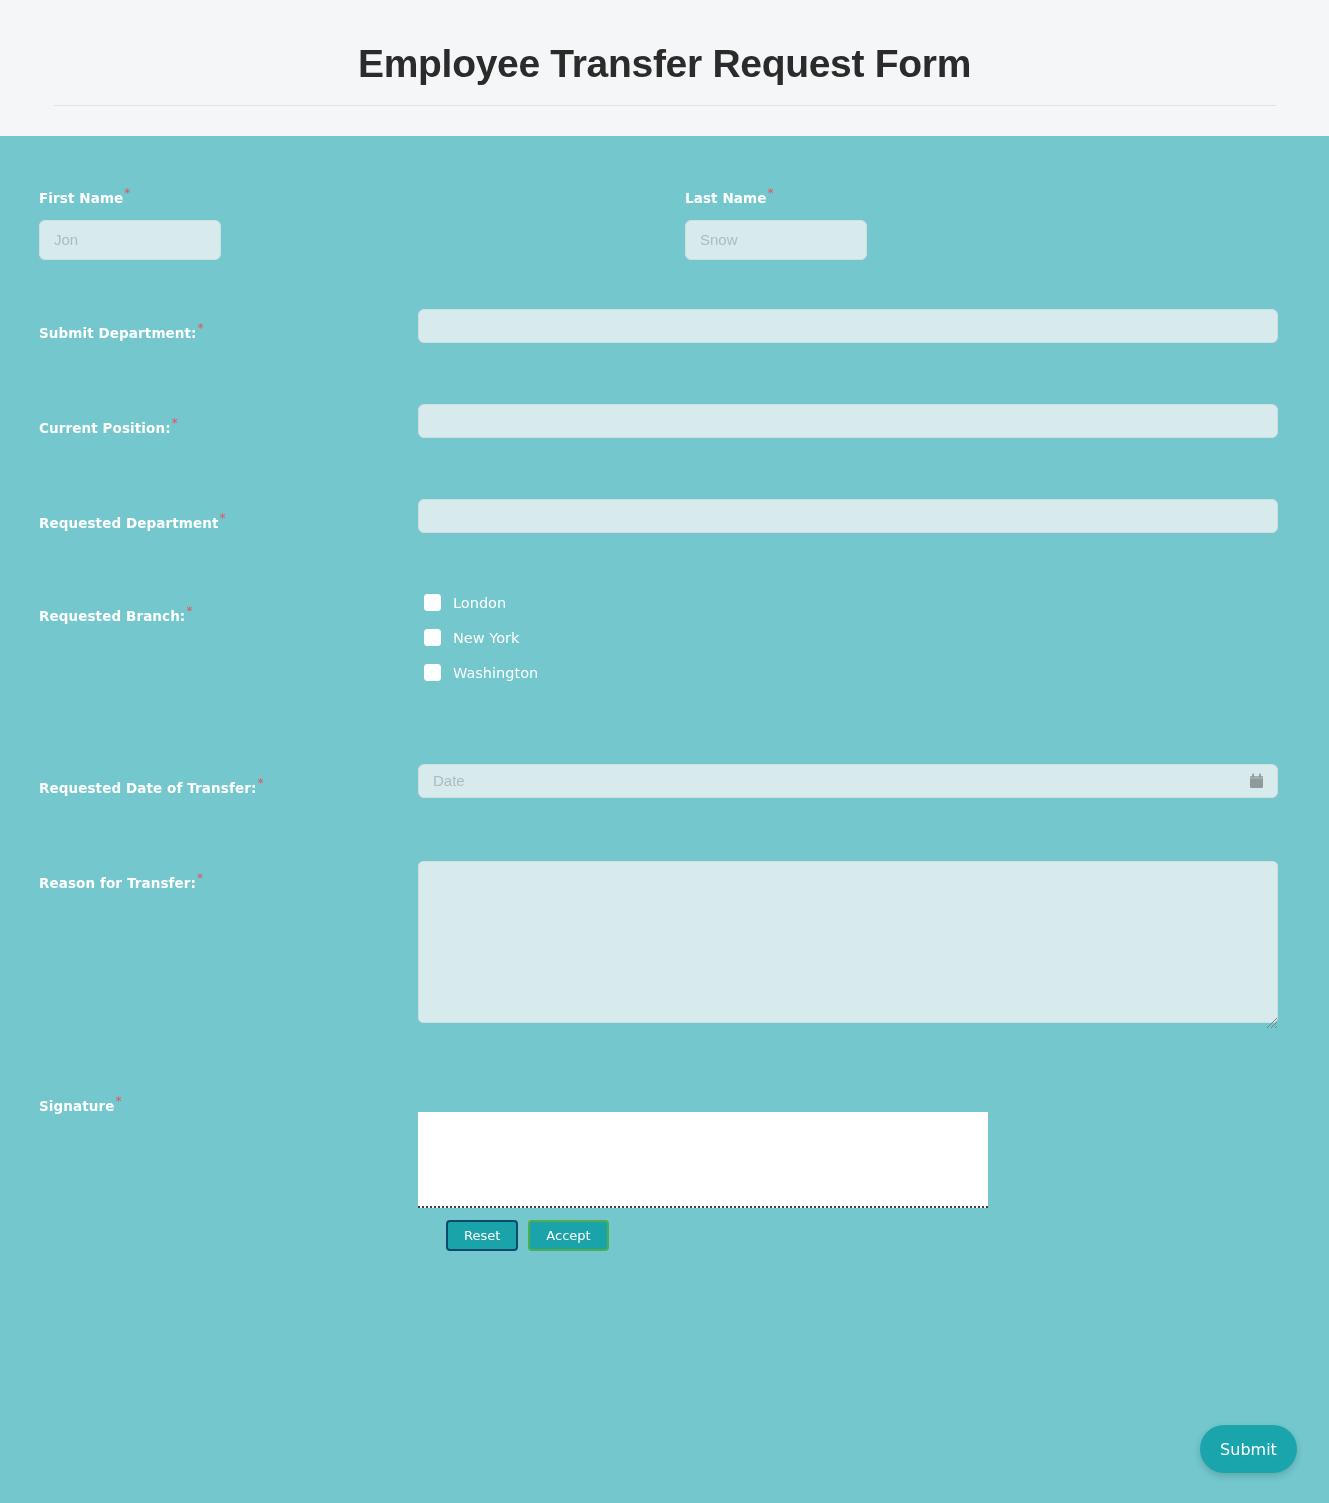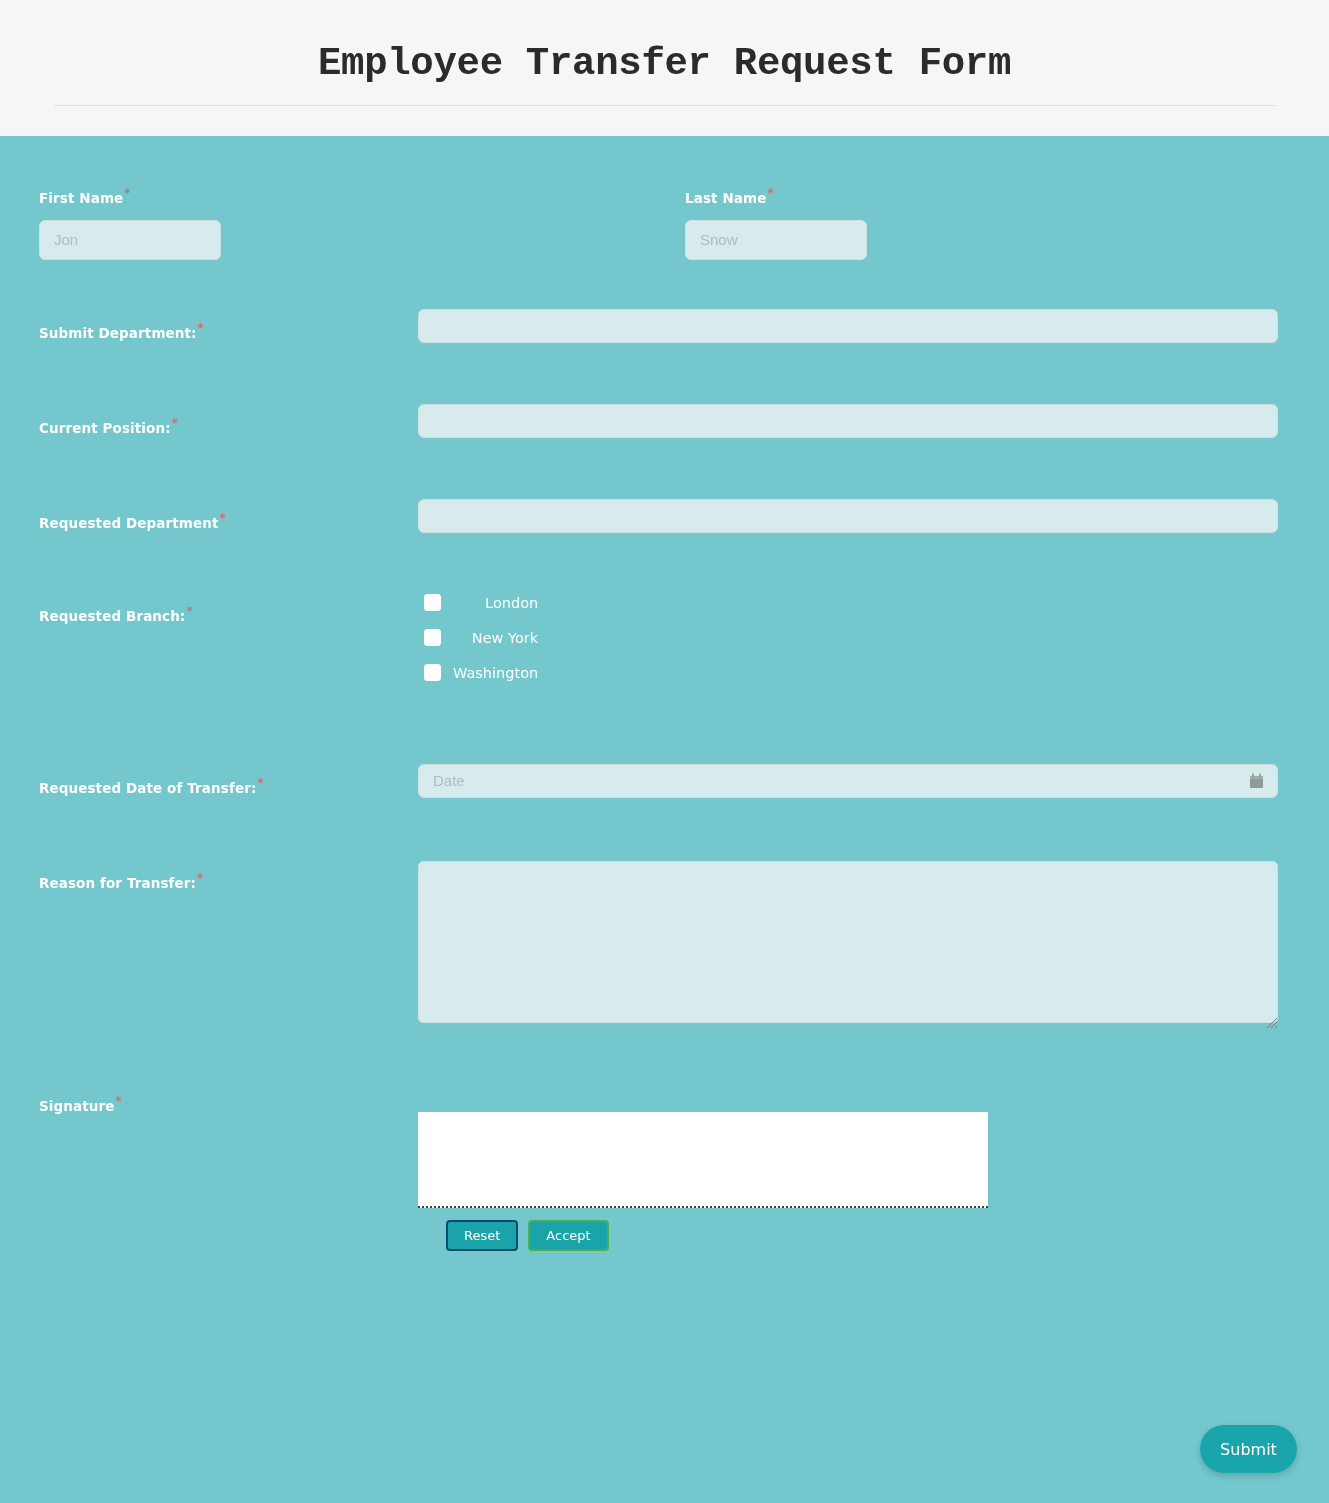--- a/index.html
+++ b/index.html
@@ -26,21 +26,21 @@
     box-sizing: border-box;
     padding-top: 42px;
   }
   .form-title {
     margin: 0;
     text-align: center;
     font-size: 39px;
     font-weight: bold;
     color: #2b2b2b;
     letter-spacing: -0.3px;
-    font-family: Liberation Mono, monospace;
+    font-family: Liberation Sans, sans-serif;
   }
   .title-rule {
     margin: 19px auto 0 auto;
     width: 1222px;
     height: 1px;
     background: #e0e2e6;
   }
   
   .form-body {
     position: relative;
@@ -104,21 +104,20 @@
     width: 860px;
     height: 34px;
     line-height: 34px;
   }
   
   .cb-group { position: absolute; left: 424px; top: -10px; }
   .cb-row {
     display: flex;
     align-items: center;
     margin-bottom: 18px;
-    justify-content: space-between;
   }
   .cb-box {
     width: 17px;
     height: 17px;
     background: #ffffff;
     border: 1px solid #ffffff;
     border-radius: 3px;
     box-sizing: border-box;
     flex: 0 0 auto;
   }

